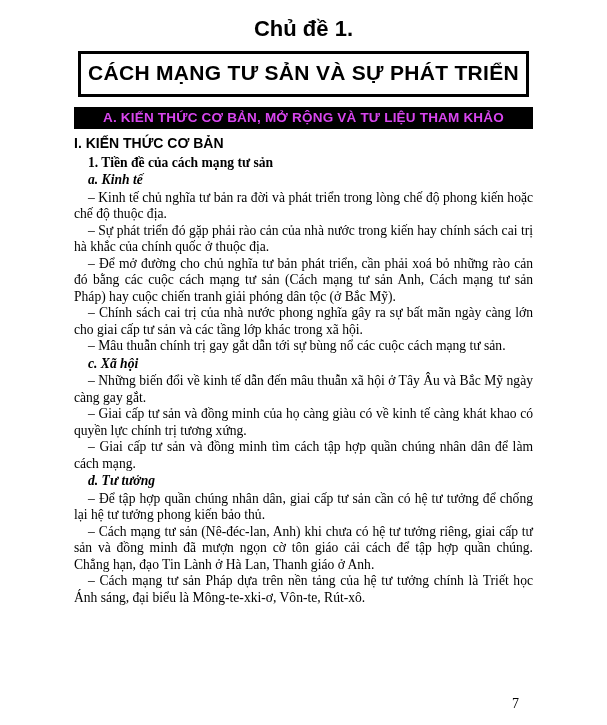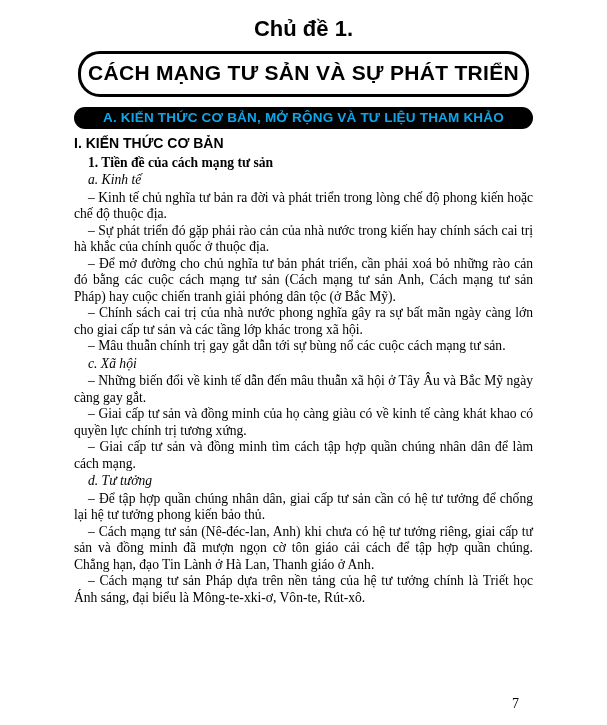--- a/index.html
+++ b/index.html
@@ -1,15 +1,15 @@
 <!DOCTYPE html>
 <html><head>
 <meta charset="utf-8">
 <style>
-  * { margin: 0; padding: 0; box-sizing: border-box; border-radius: 22px; }
+  * { margin: 0; padding: 0; box-sizing: border-box; }
   html, body { background: #ffffff; }
   body {
     width: 607px; height: 725px;
     font-family: "Liberation Serif", serif;
     color: #000;
     overflow: hidden;
   }
   .page {
     position: relative;
     width: 607px; height: 725px;
@@ -55,21 +55,21 @@
     flex: 1;
     display: flex; align-items: center; justify-content: center;
     font-family: "Liberation Sans", sans-serif;
     font-weight: bold;
     font-size: 14.5px;
     padding: 0 6px;
     text-align: center;
   }
   .section-banner {
     background: #000;
-    color: #0ea5e9;
+    color: #d946ef;
     text-align: center;
     font-family: "Liberation Sans", sans-serif;
     font-weight: bold;
     font-size: 13.5px;
     padding: 3px 0 4px 0;
     margin-top: 10px;
     letter-spacing: 0.2px;
   }
   .body-text {
     margin-top: 6px;
@@ -78,21 +78,21 @@
     text-align: justify;
   }
   .h-roman {
     font-family: "Liberation Sans", sans-serif;
     font-weight: bold;
     font-size: 14px;
     text-align: left;
     margin: 3px 0 3px 0;
   }
   .h-num  { font-weight: bold; text-indent: 14px; margin: 1px 0; }
-  .h-letter { font-weight: normal; font-style: italic; text-indent: 14px; margin: 1px 0; }
+  .h-letter { font-weight: bold; font-style: italic; text-indent: 14px; margin: 1px 0; }
   .para { text-indent: 14px; }
   .page-number {
     position: absolute;
     right: 88px;
     bottom: 13px;
     font-size: 14px;
     font-family: "Liberation Serif", serif;
   }
 </style>
 </head>

